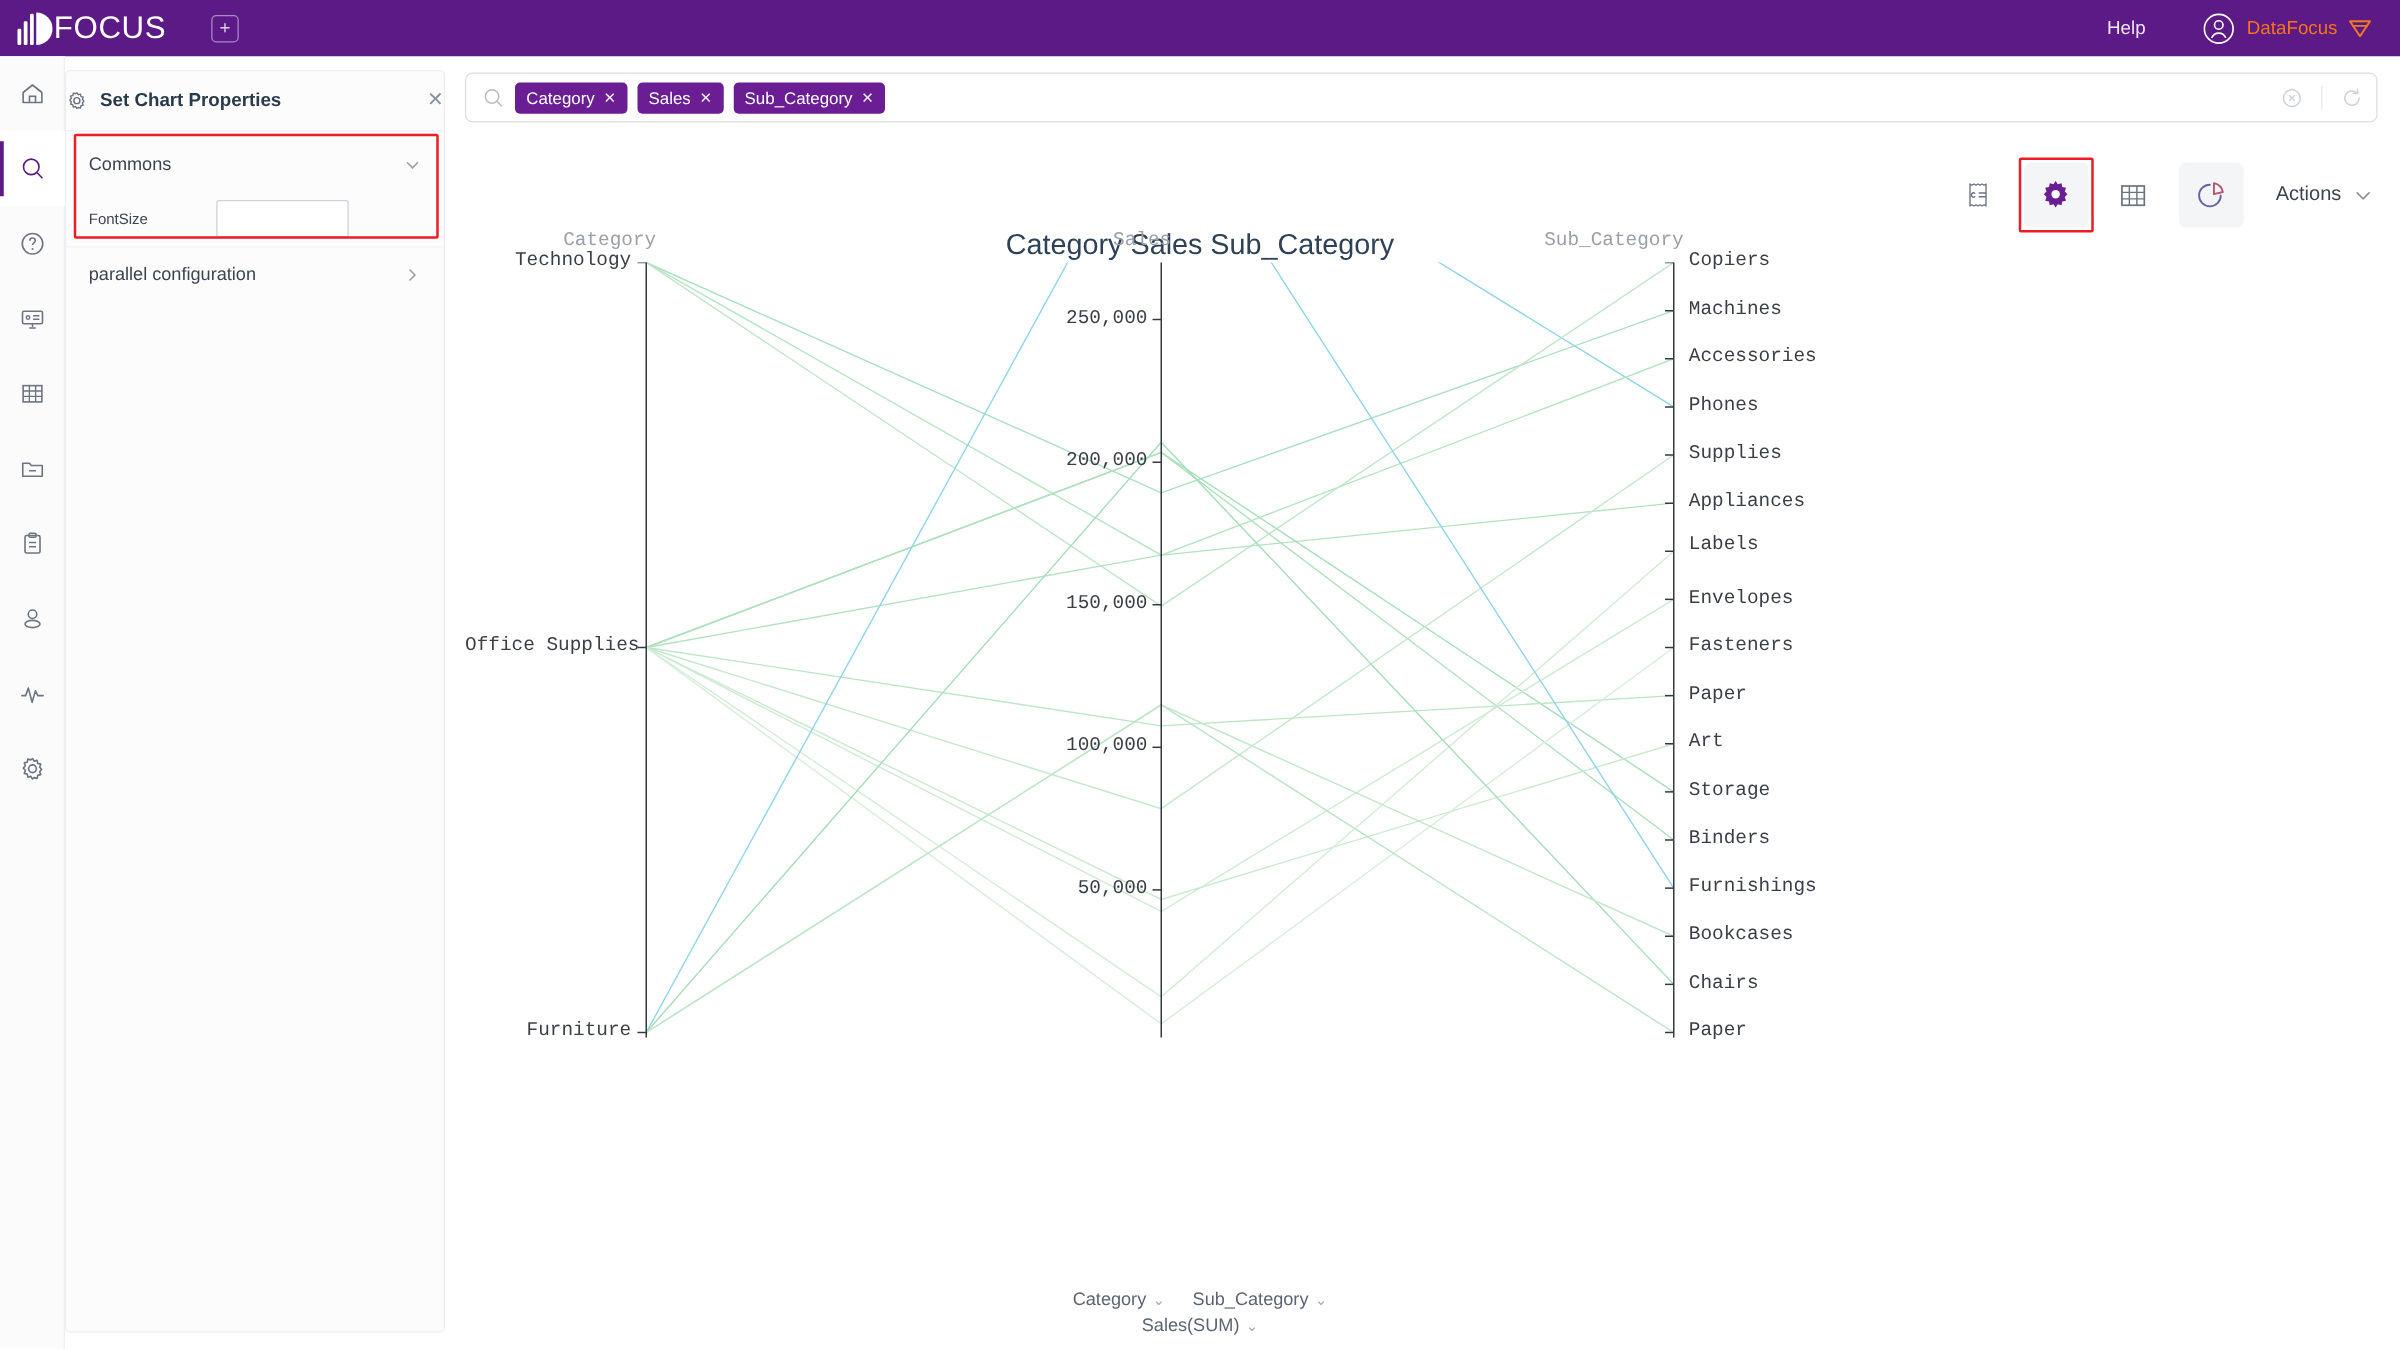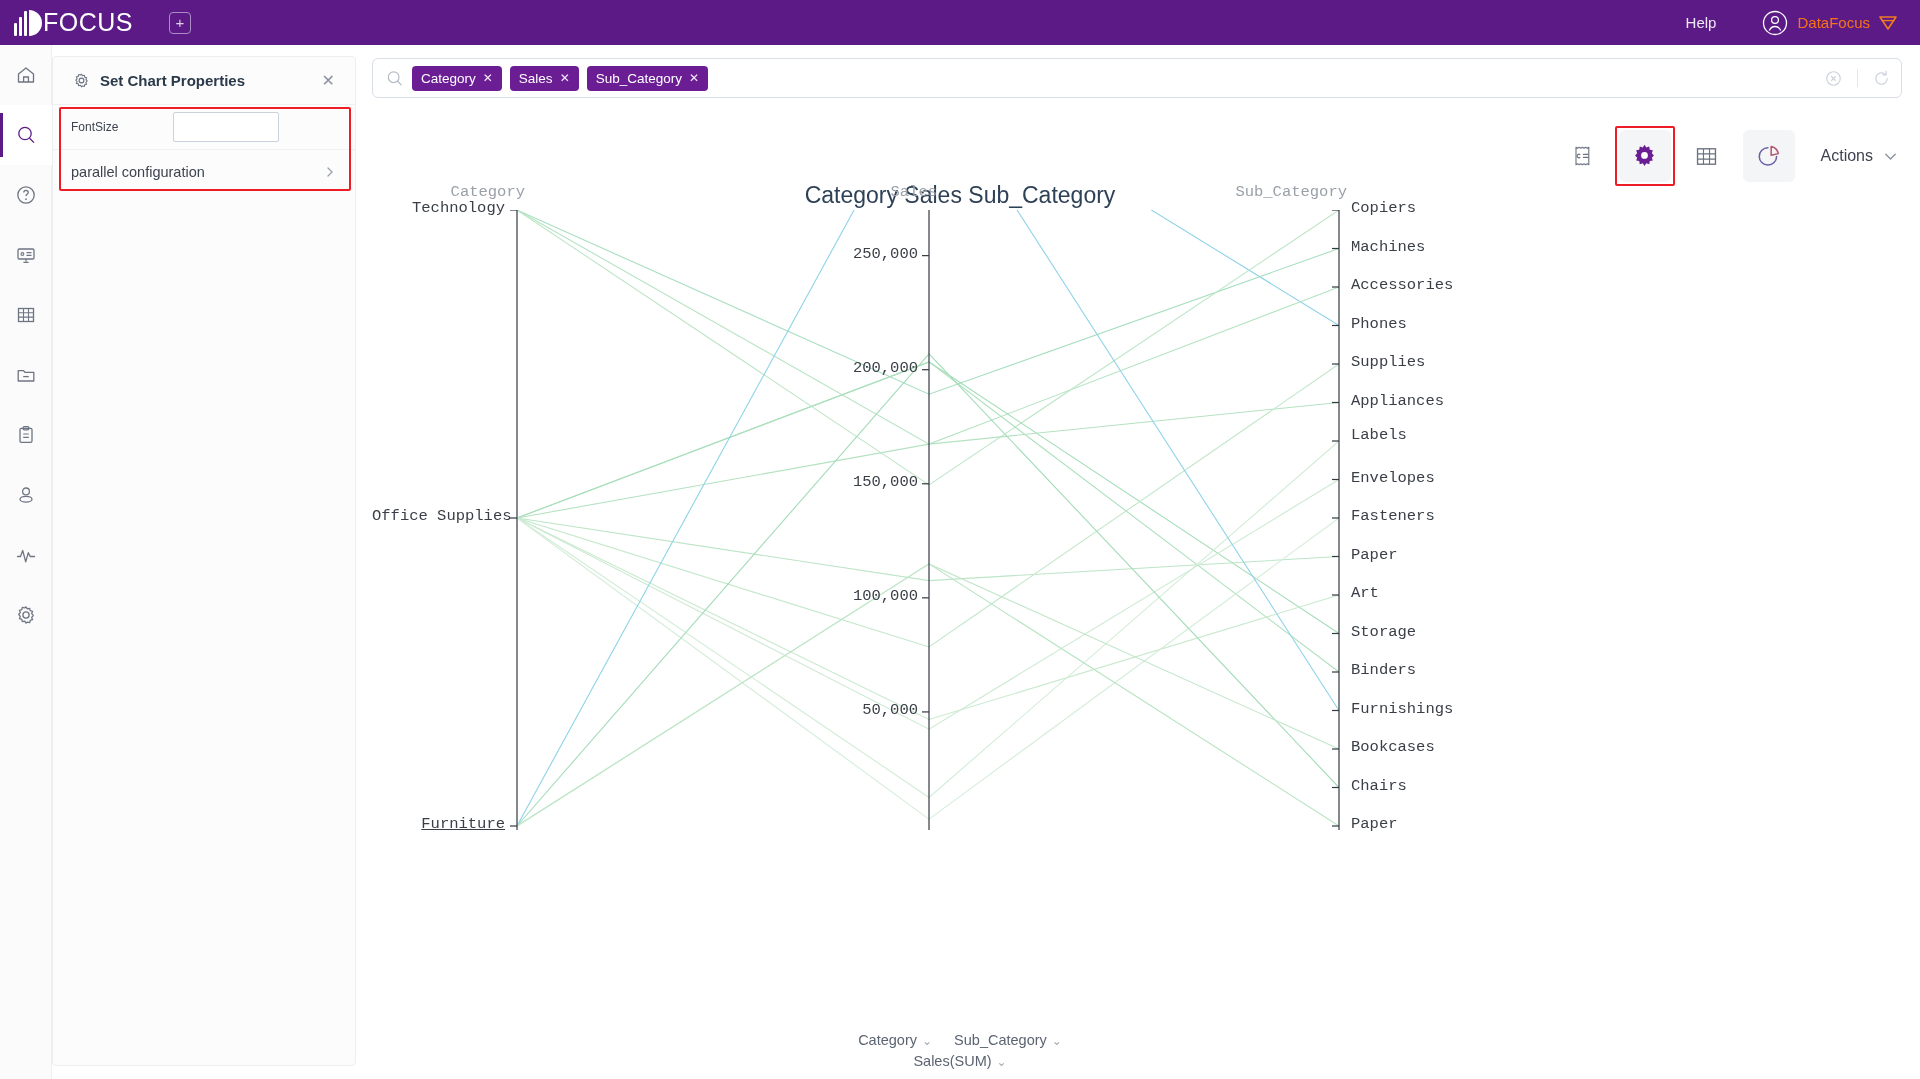--- a/index.html
+++ b/index.html
@@ -51,21 +51,21 @@
     background: #5B1A86;
   }
   .rail-item.active { background: #fff; color: #5B1A86; }
 
   
   #panel {
     position: absolute; left: 52px; top: 56px; width: 304px; height: 1010px;
     background: #fcfcfd; border: 1px solid #edeef1; border-radius: 4px;
   }
   #panel-head {
-    height: 48px; display: flex; align-items: center; padding: 0 20px;
+    height: 48px; display: flex; align-items: center; padding: 0 0;
     border-bottom: 1px solid #eef0f2;
   }
   #panel-title { font-size: 15px; font-weight: bold; color: #2b3a4a; margin-left: 10px; }
   #panel-close { margin-left: auto; color: #8b929d; font-size: 16px; cursor: pointer; line-height: 1; }
   #commons-box {
     position: absolute; left: 6px; top: 50px; width: 292px; height: 84px;
     border: 2px solid #ee1c24; border-radius: 2px; pointer-events: none;
   }
   .panel-row {
     height: 42px; display: flex; align-items: center; padding: 0 18px;
@@ -259,20 +259,26 @@
 <div id="panel">
   <div id="panel-head">
     <svg width="17" height="17" viewBox="0 0 22 22">
       <circle cx="11" cy="11" r="3.1" fill="none" stroke="#6b7380" stroke-width="1.5"></circle>
       <path d="M11 2.8l1.3 2.1 2.4-.6.5 2.4 2.4.6-.9 2.3 1.6 1.9-1.6 1.9.9 2.3-2.4.6-.5 2.4-2.4-.6L11 19.2l-1.3-2.1-2.4.6-.5-2.4-2.4-.6.9-2.3L3.7 10.5l1.6-1.9-.9-2.3 2.4-.6.5-2.4 2.4.6z" fill="none" stroke="#6b7380" stroke-width="1.4" stroke-linejoin="round"></path>
     </svg>
     <span id="panel-title">Set Chart Properties</span>
     <span id="panel-close">✕</span>
   </div>
 
+  <div class="panel-row" id="commons-row">
+    <span>Commons</span>
+    <svg class="row-chev" width="14" height="14" viewBox="0 0 14 14">
+      <path d="M3 5.2L7 9.2l4-4" fill="none" stroke="#9aa1ab" stroke-width="1.3" stroke-linecap="round"></path>
+    </svg>
+  </div>
 
   <div class="panel-row" id="fontsize-row">
     <span id="fontsize-label">FontSize</span>
     <div id="fontsize-input-wrap">
       <input id="fontsize-value" value="16" style="">
 
     </div>
   </div>
 
   <div id="commons-box"></div>
@@ -406,21 +412,21 @@
         <line x1="967" y1="577.5" x2="960" y2="577.5" stroke="#333a42" stroke-width="1.2"></line>
         <line x1="967" y1="616" x2="960" y2="616" stroke="#333a42" stroke-width="1.2"></line>
       </g>
   </svg>
   <div id="chart-text-layer">
       <div class="ax-head" style="top: -27px; left: 0px; width: 153px; text-align: right;">Category</div>
       <div class="ax-head" style="top: -27px; left: 0px; width: 565px; text-align: right;">Sales</div>
       <div class="ax-head" style="top: -27px; left: 0px; width: 975px; text-align: right;">Sub_Category</div>
       <div class="ax-label" style="top: -11px; left: 0px; width: 133px; text-align: right;">Technology</div>
       <div class="ax-label" style="top: 297px; left: 0px; width: 133px; text-align: right;">Office Supplies</div>
-      <div class="ax-label" style="top: 605px; left: 0px; width: 133px; text-align: right; text-decoration: underline;">Furniture</div>
+      <div class="ax-label" style="top: 605px; left: 0px; width: 133px; text-align: right;">Furniture</div>
       <div class="ax-tick" style="top: 34.6296px; left: 0px; width: 546px; text-align: right;">250,000</div>
       <div class="ax-tick" style="top: 148.704px; left: 0px; width: 546px; text-align: right;">200,000</div>
       <div class="ax-tick" style="top: 262.778px; left: 0px; width: 546px; text-align: right;">150,000</div>
       <div class="ax-tick" style="top: 376.852px; left: 0px; width: 546px; text-align: right;">100,000</div>
       <div class="ax-tick" style="top: 490.926px; left: 0px; width: 546px; text-align: right;">50,000</div>
       <div class="ax-label" style="top: -11px; left: 979px;">Copiers</div>
       <div class="ax-label" style="top: 27.5px; left: 979px;">Machines</div>
       <div class="ax-label" style="top: 66px; left: 979px;">Accessories</div>
       <div class="ax-label" style="top: 104.5px; left: 979px;">Phones</div>
       <div class="ax-label" style="top: 143px; left: 979px;">Supplies</div>

